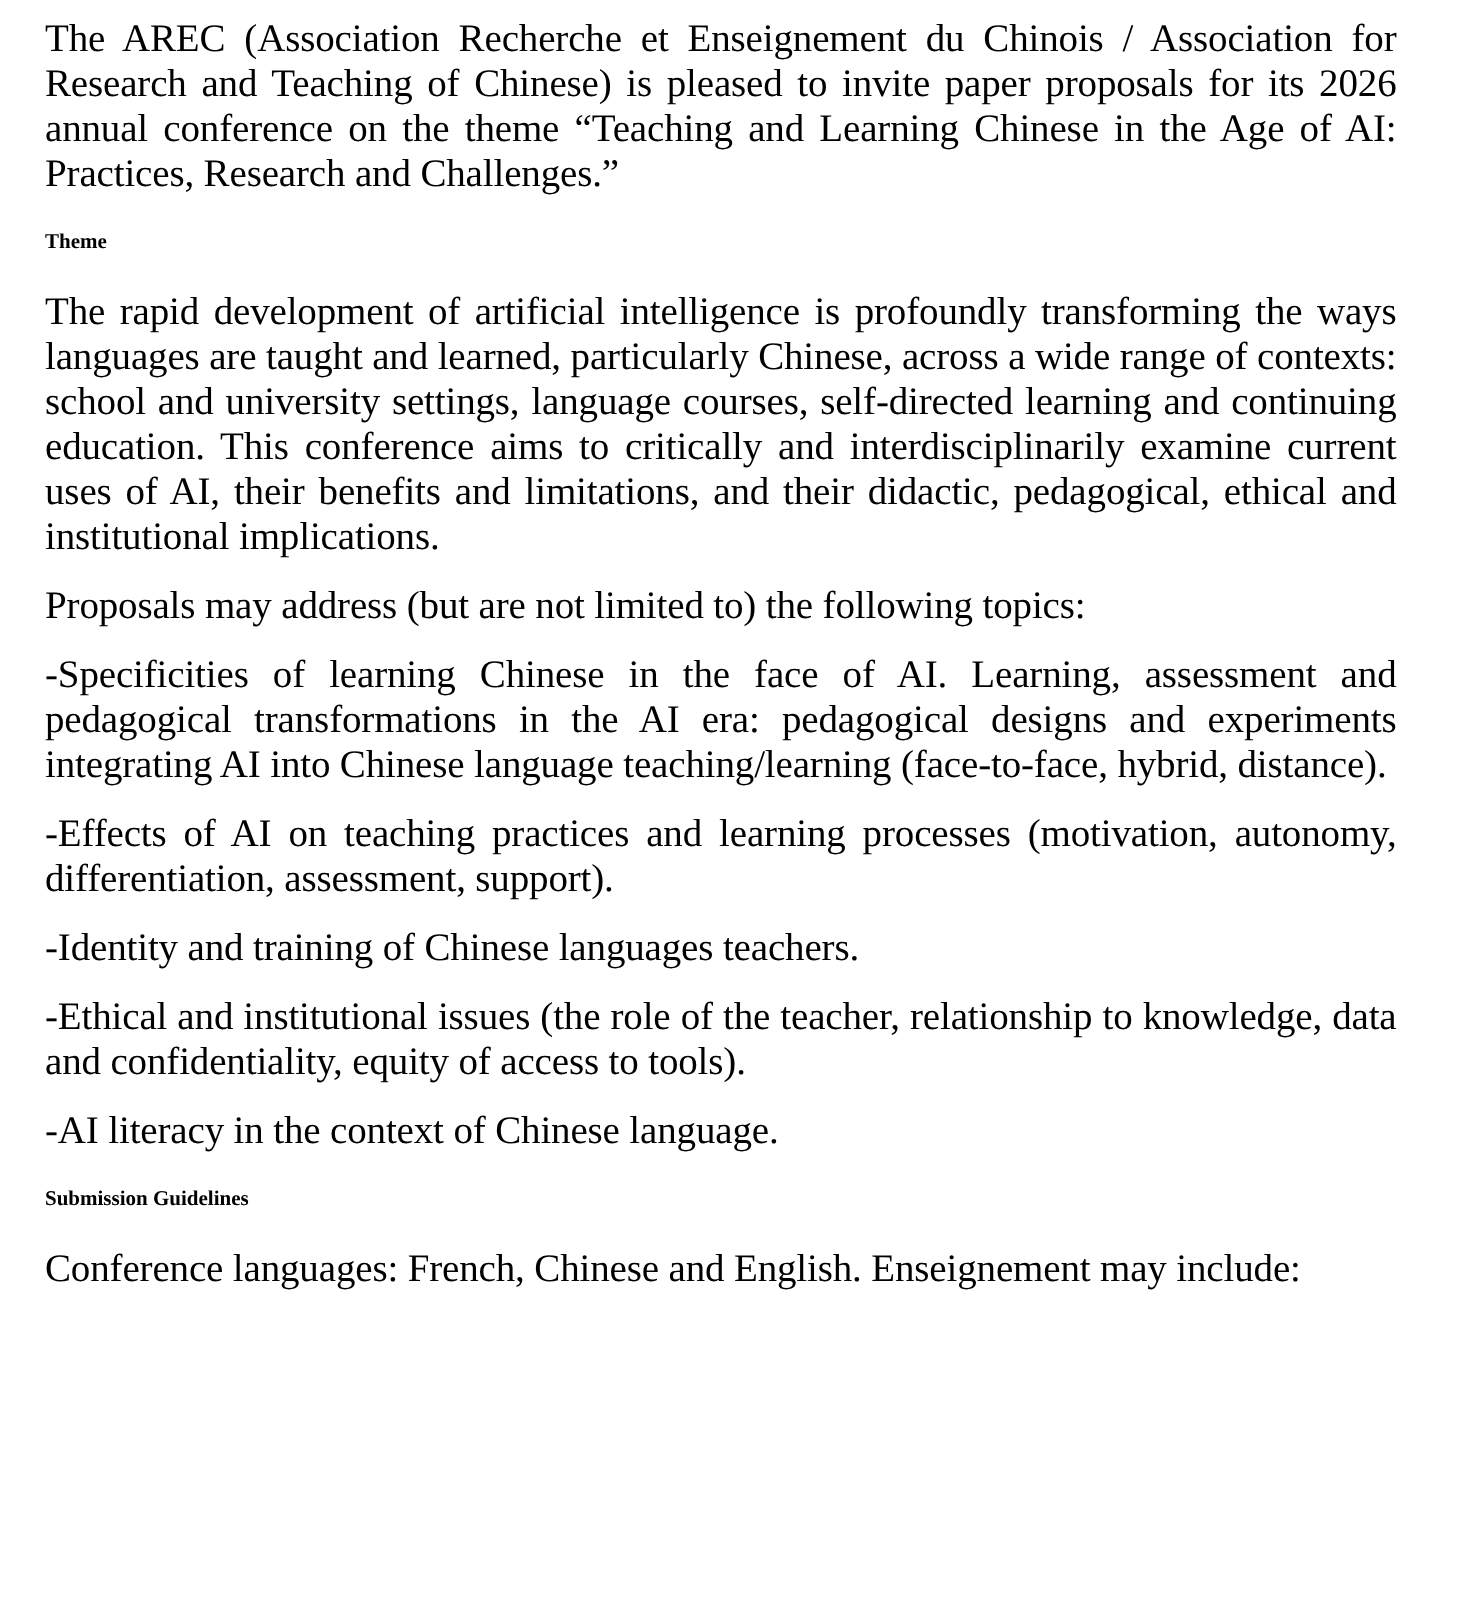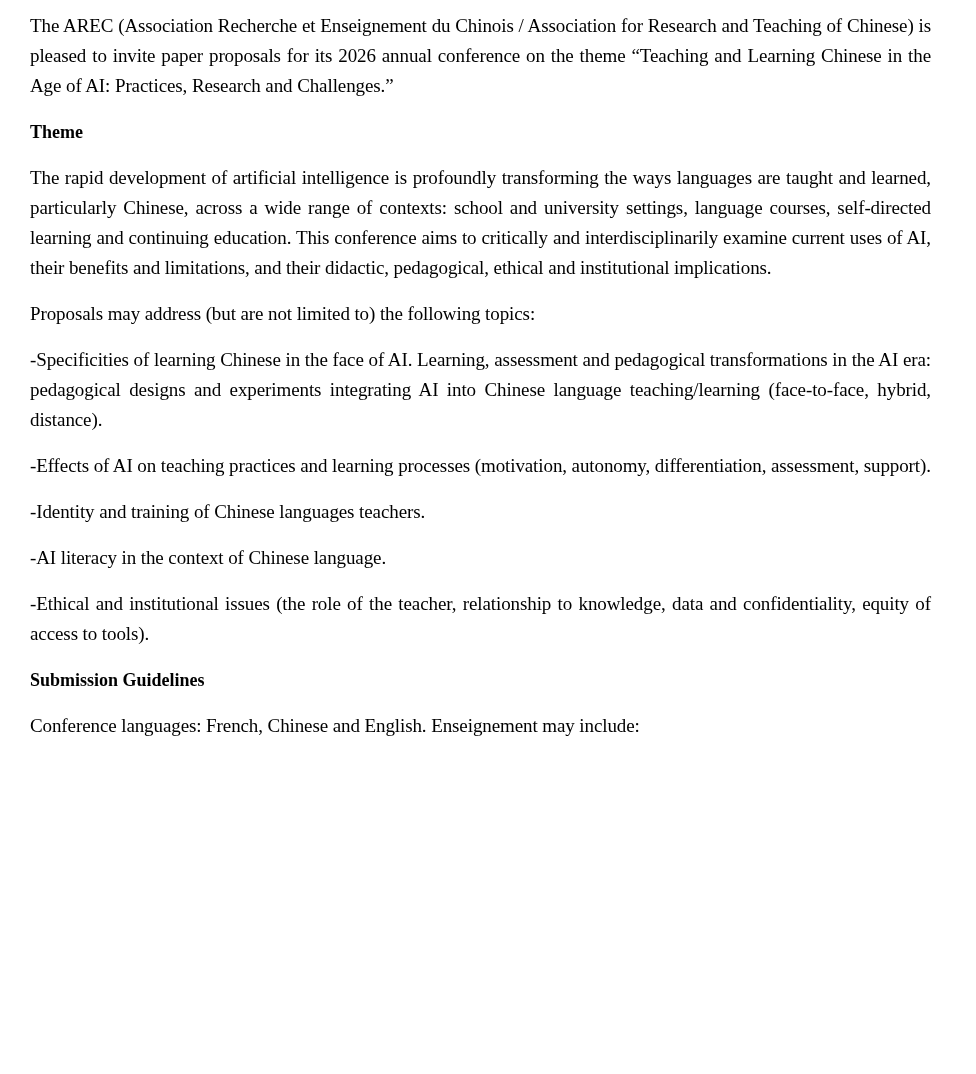--- a/index.html
+++ b/index.html
@@ -15,40 +15,40 @@
       color: #000000;
     }
     .doc {
       position: absolute;
       left: 30px;
       top: 11px;
       width: 917px;
     }
     .p {
       margin: 0 16px 16px 0;
-      font-size: 19px;
+      font-size: 26px;
       line-height: 30px;
       text-align: justify;
       letter-spacing: -0.1px;
     }
     .h {
       margin: 0 0 16px 0;
-      font-size: 18px;
+      font-size: 14px;
       line-height: 30px;
       font-weight: bold;
     }
   </style>
 </head>
 <body>
 
 <div class="doc">
   <p class="p">The AREC (Association Recherche et Enseignement du Chinois / Association for Research and Teaching of Chinese) is pleased to invite paper proposals for its 2026 annual conference on the theme “Teaching and Learning Chinese in the Age of AI: Practices, Research and Challenges.”</p>
   <p class="h">Theme</p>
   <p class="p">The rapid development of artificial intelligence is profoundly transforming the ways languages are taught and learned, particularly Chinese, across a wide range of contexts: school and university settings, language courses, self-directed learning and continuing education. This conference aims to critically and interdisciplinarily examine current uses of AI, their benefits and limitations, and their didactic, pedagogical, ethical and institutional implications.</p>
   <p class="p">Proposals may address (but are not limited to) the following topics:</p>
   <p class="p">-Specificities of learning Chinese in the face of AI. Learning, assessment and pedagogical transformations in the AI era: pedagogical designs and experiments integrating AI into Chinese language teaching/learning (face-to-face, hybrid, distance).</p>
   <p class="p">-Effects of AI on teaching practices and learning processes (motivation, autonomy, differentiation, assessment, support).</p>
   <p class="p">-Identity and training of Chinese languages teachers.</p>
+  <p class="p">-Ethical and institutional issues (the role of the teacher, relationship to knowledge, data and confidentiality, equity of access to tools).</p>
   <p class="p">-AI literacy in the context of Chinese language.</p>
-  <p class="p">-Ethical and institutional issues (the role of the teacher, relationship to knowledge, data and confidentiality, equity of access to tools).</p>
   <p class="h">Submission Guidelines</p>
   <p class="p">Conference languages: French, Chinese and English. Enseignement may include:</p>
 </div>
 
 </body></html>

